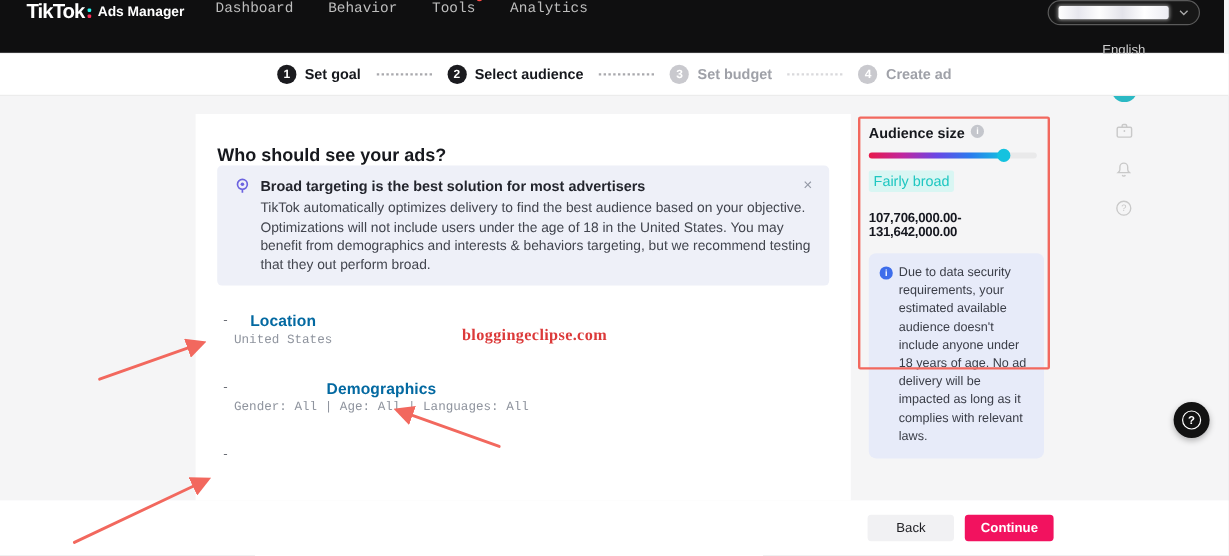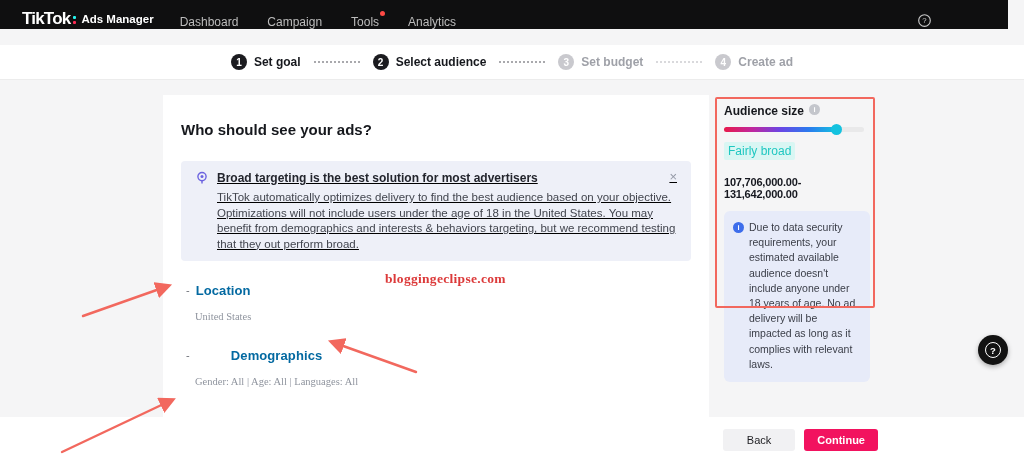--- a/index.html
+++ b/index.html
@@ -3,32 +3,32 @@
 <meta charset="utf-8">
 <style>
   * { margin:0; padding:0; box-sizing:border-box; }
   html,body { background:#e9e9e9; }
   .page {
     position:relative; width:1024px; height:463px; overflow:hidden;
     background:var(--page-bg); font-family:"Liberation Sans",sans-serif;
   }
   
   .topbar {
-    position:absolute; top:0; left:0; right:16px; height:29px;
-    background:var(--header-bg); display:flex; align-items:flex-end; padding:0 20px 0 22px;
+    position:absolute; top:0; left:0; right:4px; height:44px;
+    background:var(--header-bg); display:flex; align-items:flex-start; padding:0 20px 0 22px;
   }
   .logo { display:flex; align-items:center; }
   .logo-brand { color:#fff; font-size:17px; font-weight:800; letter-spacing:-0.8px; }
   .logo-colon { display:inline-flex; flex-direction:column; gap:2px; margin:2px 5px 0 3px; }
   .logo-colon i { width:3px; height:3px; border-radius:1px; display:block; }
   .logo-colon i.t { background:#25f4ee; }
   .logo-colon i.b { background:#fe2c55; }
   .logo-product { color:#fff; font-size:11.5px; font-weight:700; }
   .nav { display:flex; gap:29px; margin-left:26px; }
-  .nav-item { color:#bdbdbd; font-size:12px; cursor:pointer; position:relative; }
+  .nav-item { color:#bdbdbd; font-size:12px; cursor:pointer; position:relative;font-family:Liberation Mono, monospace; }
   .badge-dot {
     position:absolute; top:-4px; right:-6px; width:5px; height:5px;
     border-radius:50%; background:var(--badge-red); display:block;
   }
   .top-right { margin-left:auto; display:flex; align-items:center; gap:15px;flex-direction:column; }
   .account-pill {
     width:127px; height:21px; border:1px solid #5a5a5a; border-radius:11px;
     background:#171717; display:flex; align-items:center; padding:0 7px 0 8px; cursor:pointer;
   }
   .redacted {
@@ -61,35 +61,35 @@
   .step.inactive .step-label { color:#9fa1a8; }
   .connector { width:46px; border-top:2px dotted #a9a9ad; }
   .connector.light { border-top-color:#d9d9dc; }
   
   .card {
     position:absolute; left:163px; top:95px; width:546px; height:322px;
     background:#fff; padding:26px 18px 0 18px;
   }
   .page-title { font-size:15px; font-weight:700; color:#16181d; }
   .banner {
-    margin-top:23px; background:var(--banner-bg); border-radius:4px; padding:10px 13px 9px 13px;text-decoration:underline;
+    background:var(--banner-bg); border-radius:4px; padding:10px 13px 9px 13px;
   }
   .banner-head { display:flex; align-items:flex-start; }
   .banner-icon { flex:none; margin:-1px 7px 0 0; display:flex; }
   .banner-title { font-size:12px; font-weight:700; color:#23252d; line-height:15px; }
   .banner-close { margin-left:auto; color:#9499a6; font-size:13px; line-height:12px; cursor:pointer; padding:0 1px; }
   .banner-body {
     margin:4px 0 0 23px; font-size:11.5px; line-height:15.6px; color:#42454e;
   }
   .section { display:flex; margin:22px 0 0 5px; align-items:flex-start; cursor:pointer; }
   .section + .section { margin-top:26px; }
   .collapse-toggle { width:9px; color:#6b6e76; font-size:11px; margin-top:1px; cursor:pointer; }
   .sec-title { font-size:13px; font-weight:700; color:#0369a1; letter-spacing:0.1px;text-align:center; }
   .sec-sub {
-    margin-top:13px; font-family:Liberation Serif, serif; font-size:10.5px; color:#8f949e;
+    margin-top:3px; font-family:Liberation Mono, monospace; font-size:10.5px; color:#8f949e;
   }
   .watermark {
     position:absolute; left:385px; top:271px; color:var(--watermark-red);
     font-family:"Liberation Serif",serif; font-weight:700; font-size:13.5px; letter-spacing:0.3px;
   }
   
   .audience-panel { position:absolute; left:724px; top:104px; width:144px; }
   .ap-title-row { display:flex; align-items:flex-start; gap:5px; }
   .ap-title { font-size:12px; font-weight:700; color:#16181d; }
   .info-dot {
@@ -155,21 +155,21 @@
     <div class="logo">
       <span class="logo-brand">TikTok</span>
       <span class="logo-colon">
           <i class="t"></i>
           <i class="b"></i>
         </span>
       <span class="logo-product">Ads Manager</span>
     </div>
     <nav class="nav">
       <span class="nav-item"><span>Dashboard</span></span>
-      <span class="nav-item"><span>Campaign</span></span>
+      <span class="nav-item"><span>Behavior</span></span>
       <span class="nav-item"><span>Tools</span><i class="badge-dot"></i></span>
       <span class="nav-item"><span>Analytics</span></span>
     </nav>
     <div class="top-right">
       <div class="account-pill">
         <span class="redacted"></span>
         <span class="pill-chevron">
           <svg width="11" height="11" viewBox="0 0 14 12">
               <polyline points="3,4 7,8 11,4" fill="none" stroke="#aaa" stroke-width="1.4"></polyline>
             </svg>

